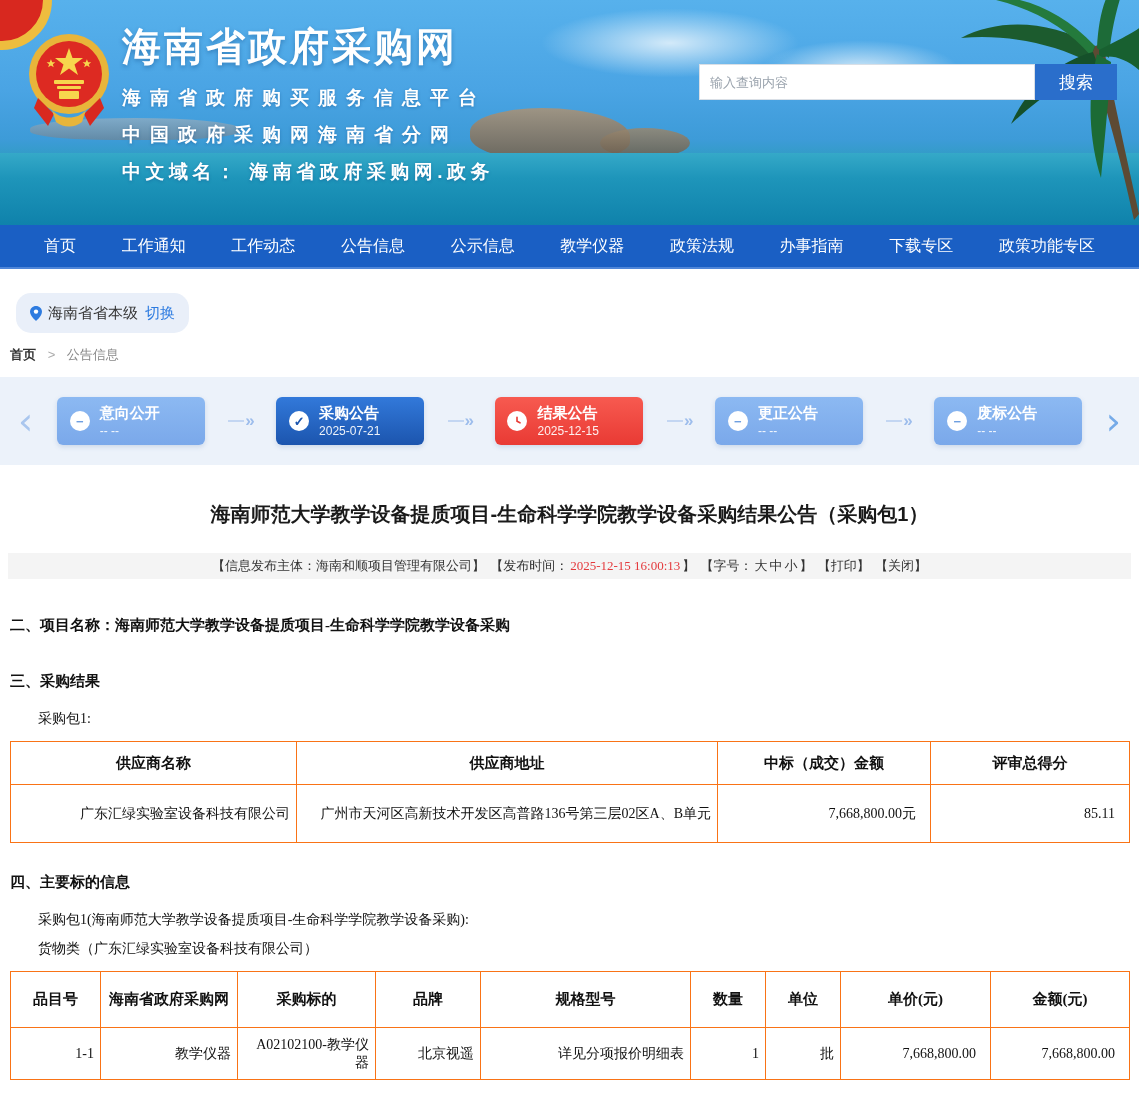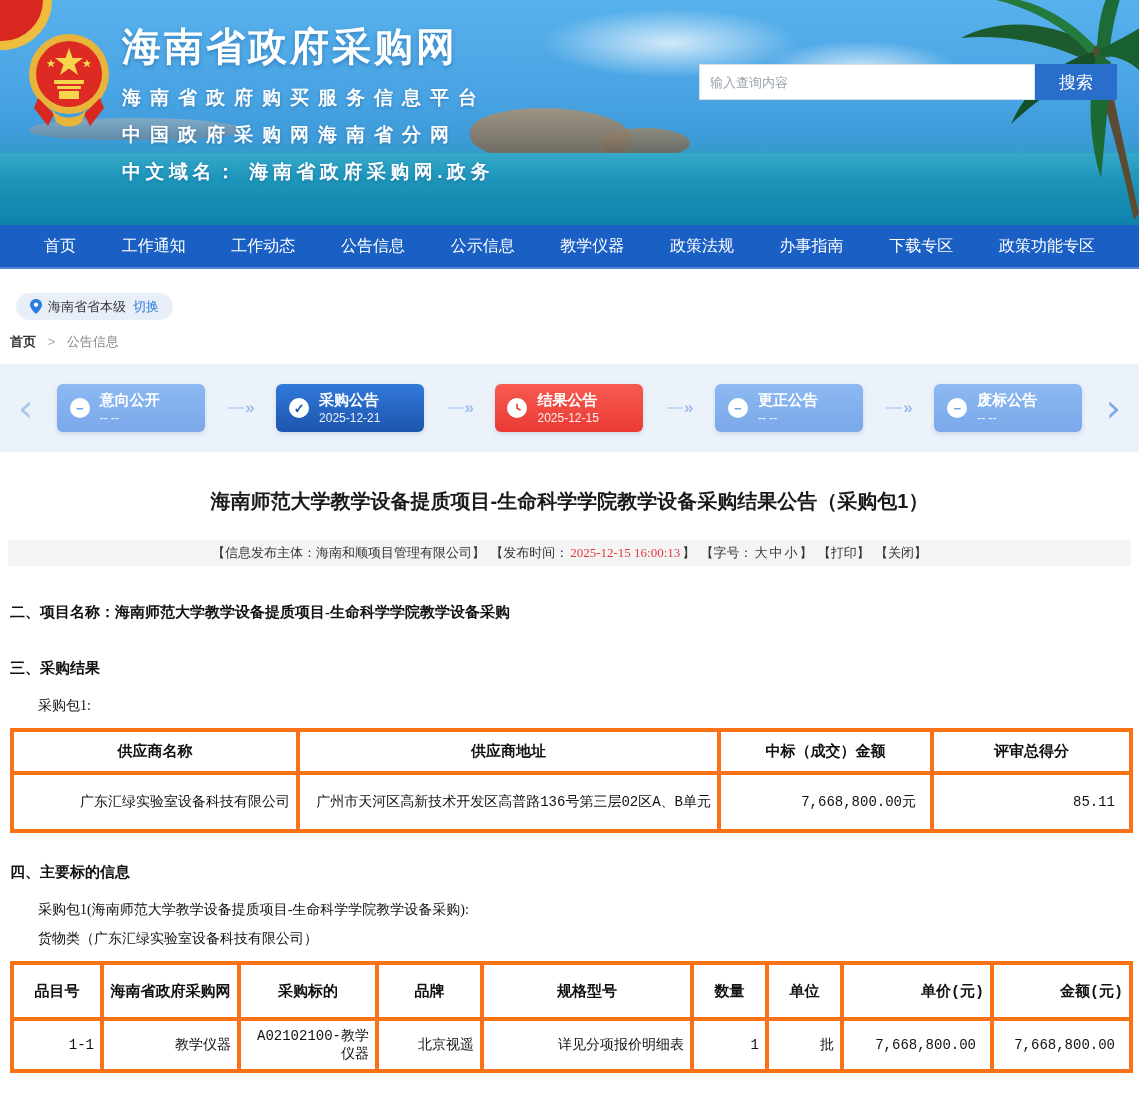--- a/index.html
+++ b/index.html
@@ -36,22 +36,22 @@
   .search-input::placeholder { color:#9aa3ad; }
   .search-btn { width:82px; height:36px; border:none; background:#2a6ecb; color:#fff; font-size:17px; cursor:pointer; }
 
   
   .nav { width:1139px; height:44px; background:#1a5fc4; display:flex; align-items:center;
     justify-content:space-between; padding:0 44px; border-bottom:2px solid #4f86d8; }
   .nav-item { color:#fff; font-size:16px; text-decoration:none; cursor:pointer; white-space:nowrap; }
 
   
   .location-row { margin:24px 0 0 16px; }
-  .location-pill { display:inline-flex; align-items:center; height:27px; padding:0 14px; border-radius:15px;
-    background:#e9eff9; font-size:13px; color:#333; cursor:pointer; }
+  .location-pill { display:inline-flex; align-items:center; height:40px; padding:0 14px; border-radius:15px;
+    background:#e9eff9; font-size:15px; color:#333; cursor:pointer; }
   .pin { margin-right:6px; }
   .switch-link { color:#2d7be0; margin-left:7px; text-decoration:none; cursor:pointer; }
   .breadcrumb { margin:13px 0 0 10px; font-size:13px; }
   .bc-home { color:#333; font-weight:bold; text-decoration:none; cursor:pointer; }
   .bc-sep { color:#aaa; margin:0 8px; }
   .bc-cur { color:#888; }
 
   
   .flow { margin:13px 0 0 0; width:1139px; height:88px; background:#ecf2fa; display:flex; align-items:center;
     justify-content:space-between; padding:0 18px; }
@@ -86,28 +86,28 @@
   .sec { font-size:15px; font-weight:bold; }
   .sec.s1 { margin-top:33px; }
   .sec.s2 { margin-top:37px; }
   .sec.s3 { margin-top:37px; }
   .sec.s4 { margin-top:30px; }
   .plain { font-size:14px; font-weight:normal; margin:19px 0 0 28px; }
   .plain.tight { margin-top:11px; }
 
   table { border-collapse:collapse; width:1119px; table-layout:fixed; margin-top:13px;
     font-family:"Liberation Serif","DejaVu Serif",serif; }
-  th, td { border:4px solid #f97316;font-family:Liberation Mono, monospace; }
+  th, td { border:1px solid #f97316; }
   th { font-size:15px; font-weight:bold; text-align:center; color:#111; }
   td { font-size:14px; text-align:right; color:#111; padding:4px 6px; word-wrap:break-word; }
   .tbl-result th { height:43px; }
   .tbl-result td { height:58px; }
   .tbl-result td.num, .tbl-result th.num-h { }
   td.num { text-align:right; padding-right:14px; }
-  th.num-h { text-align:right; padding-right:14px; }
+  th.num-h { padding-right:14px; }
   .tbl-items th { height:56px; padding:2px 6px; }
   .tbl-items td { height:52px; }
 </style>
 </head>
 <body>
 
 <div>
 
   <header class="banner">
     <div class="cloud c1"></div>
@@ -203,21 +203,21 @@
         <i class="dash"></i>
         <b>»</b>
       </span>
 
     <div class="step done">
       <span class="step-icon">
           <span>✓</span>
         </span>
       <div>
         <div class="step-label">采购公告</div>
-        <div class="step-date">2025-12-21</div>
+        <div class="step-date">2025-07-21</div>
       </div>
     </div>
 
     <span class="flow-arrow">
         <i class="dash"></i>
         <b>»</b>
       </span>
 
     <div class="step current">
       <span class="step-icon">

